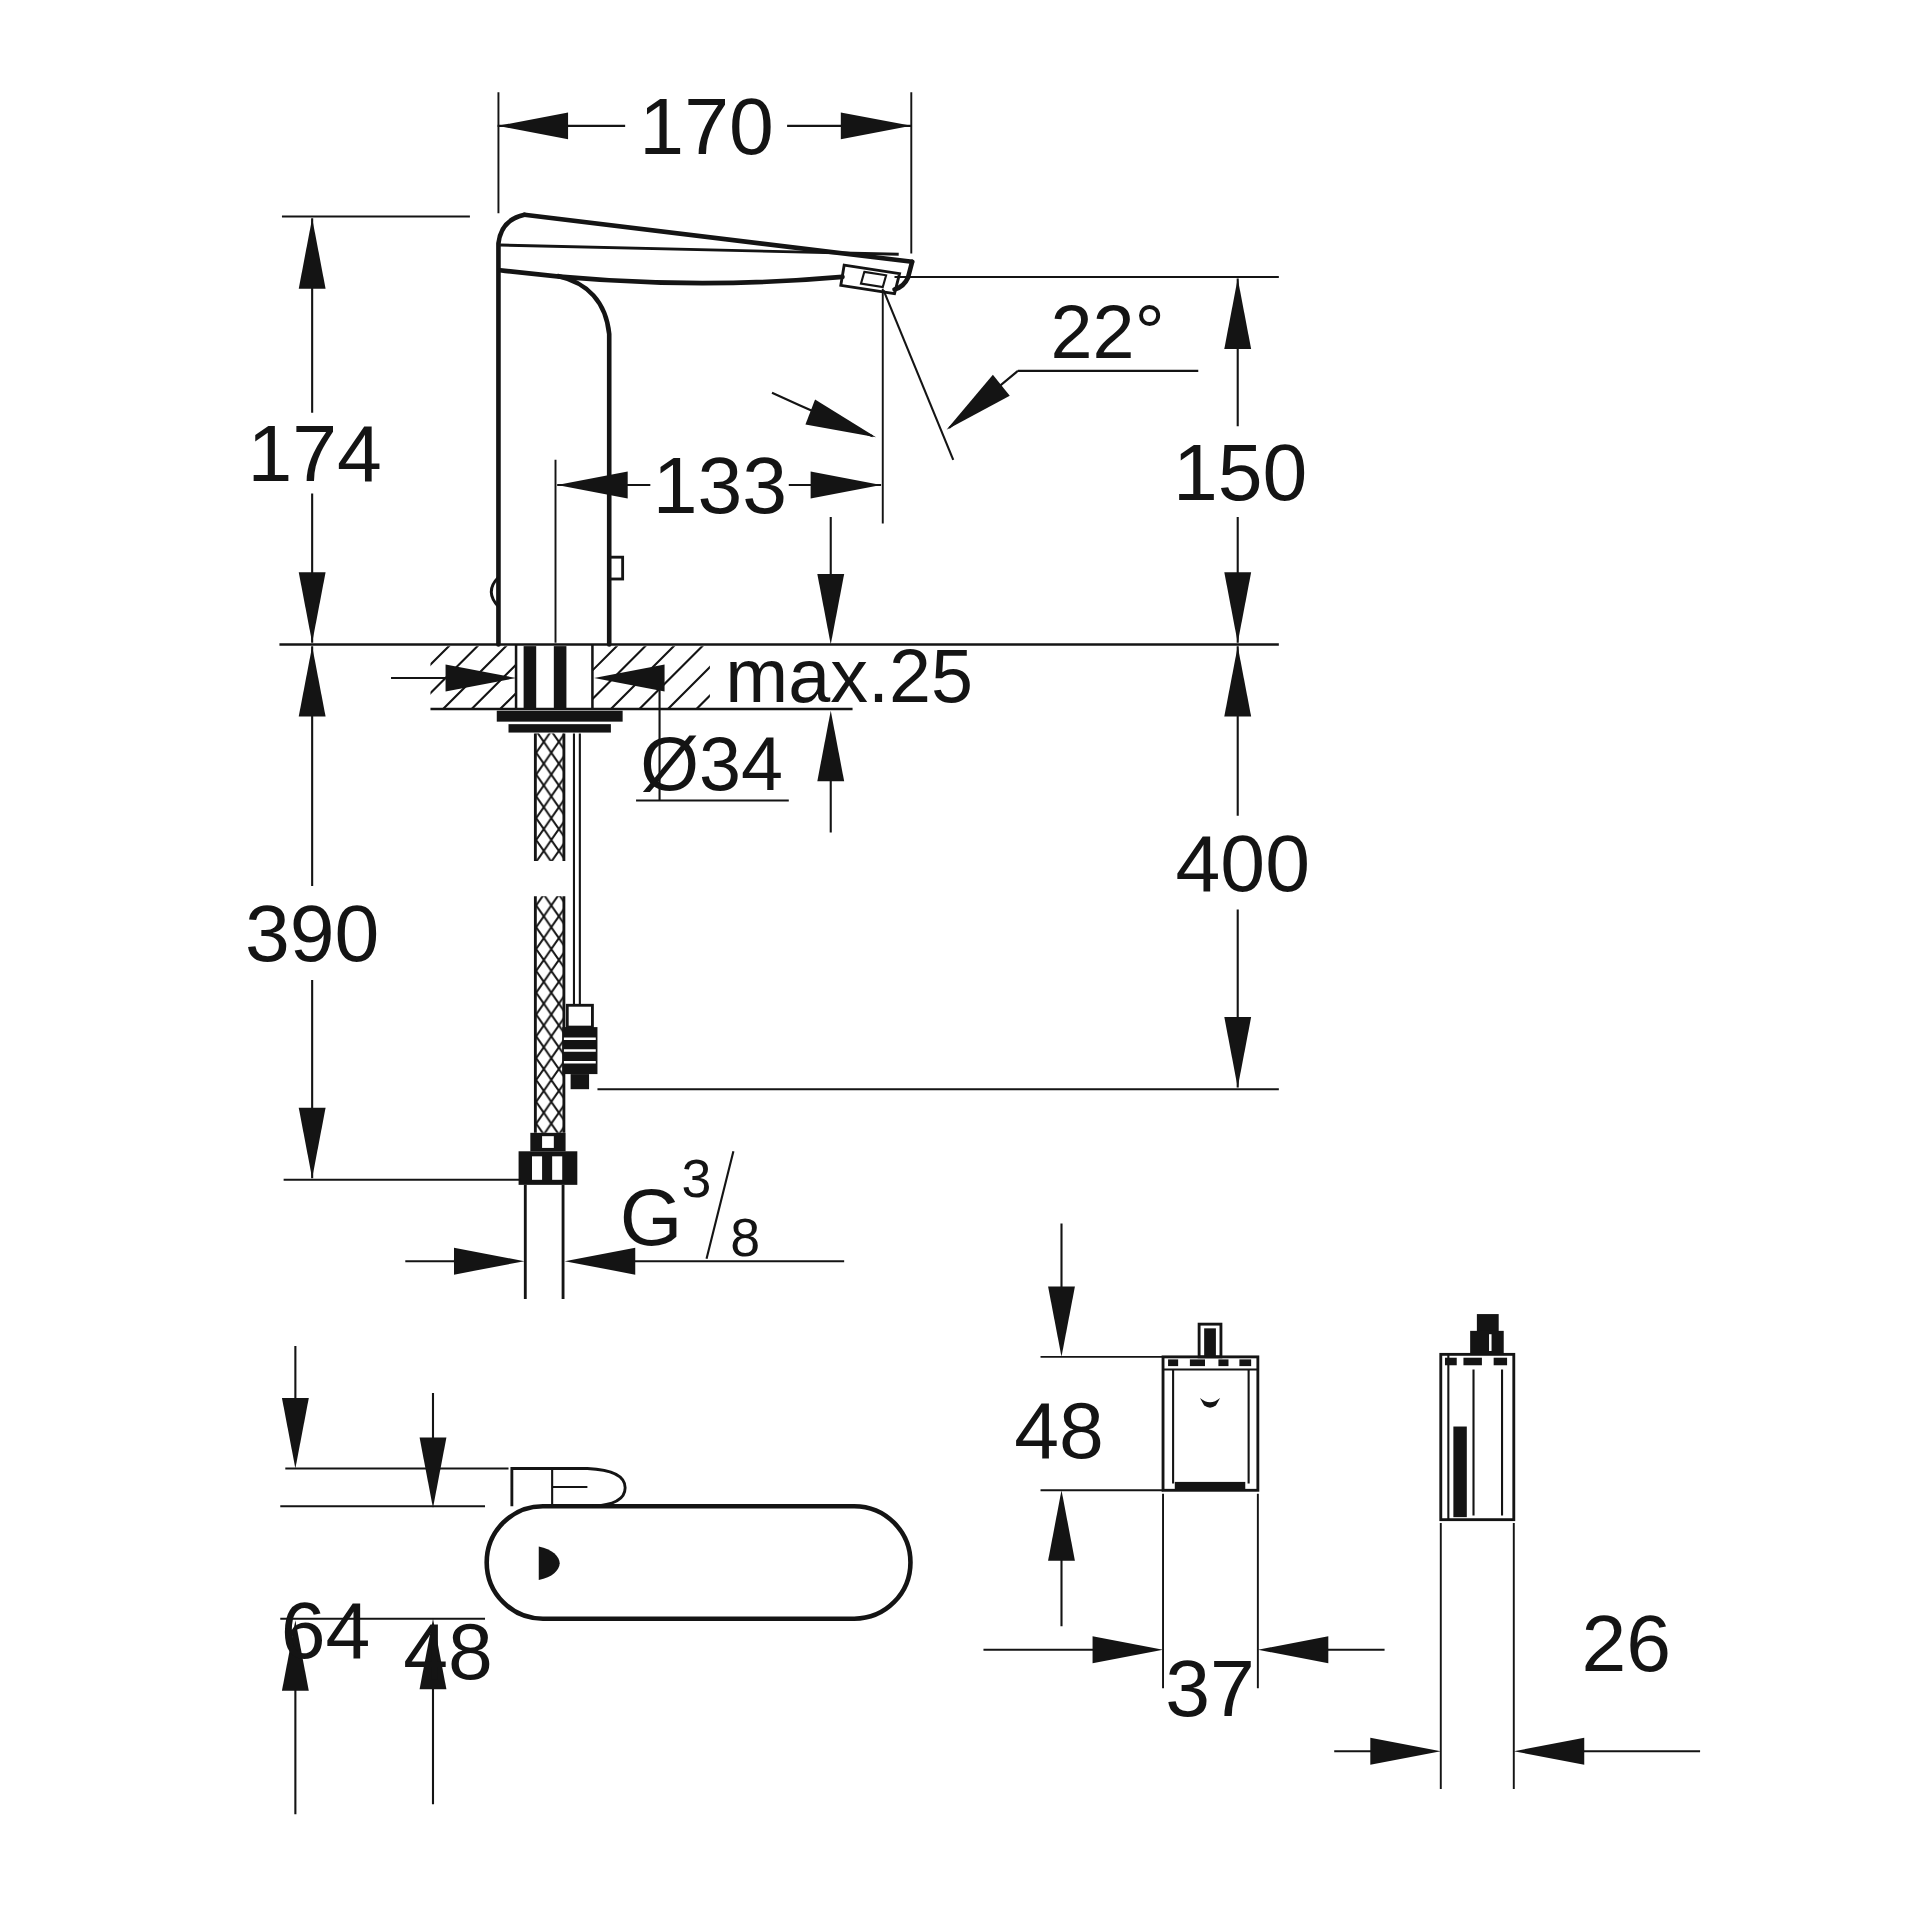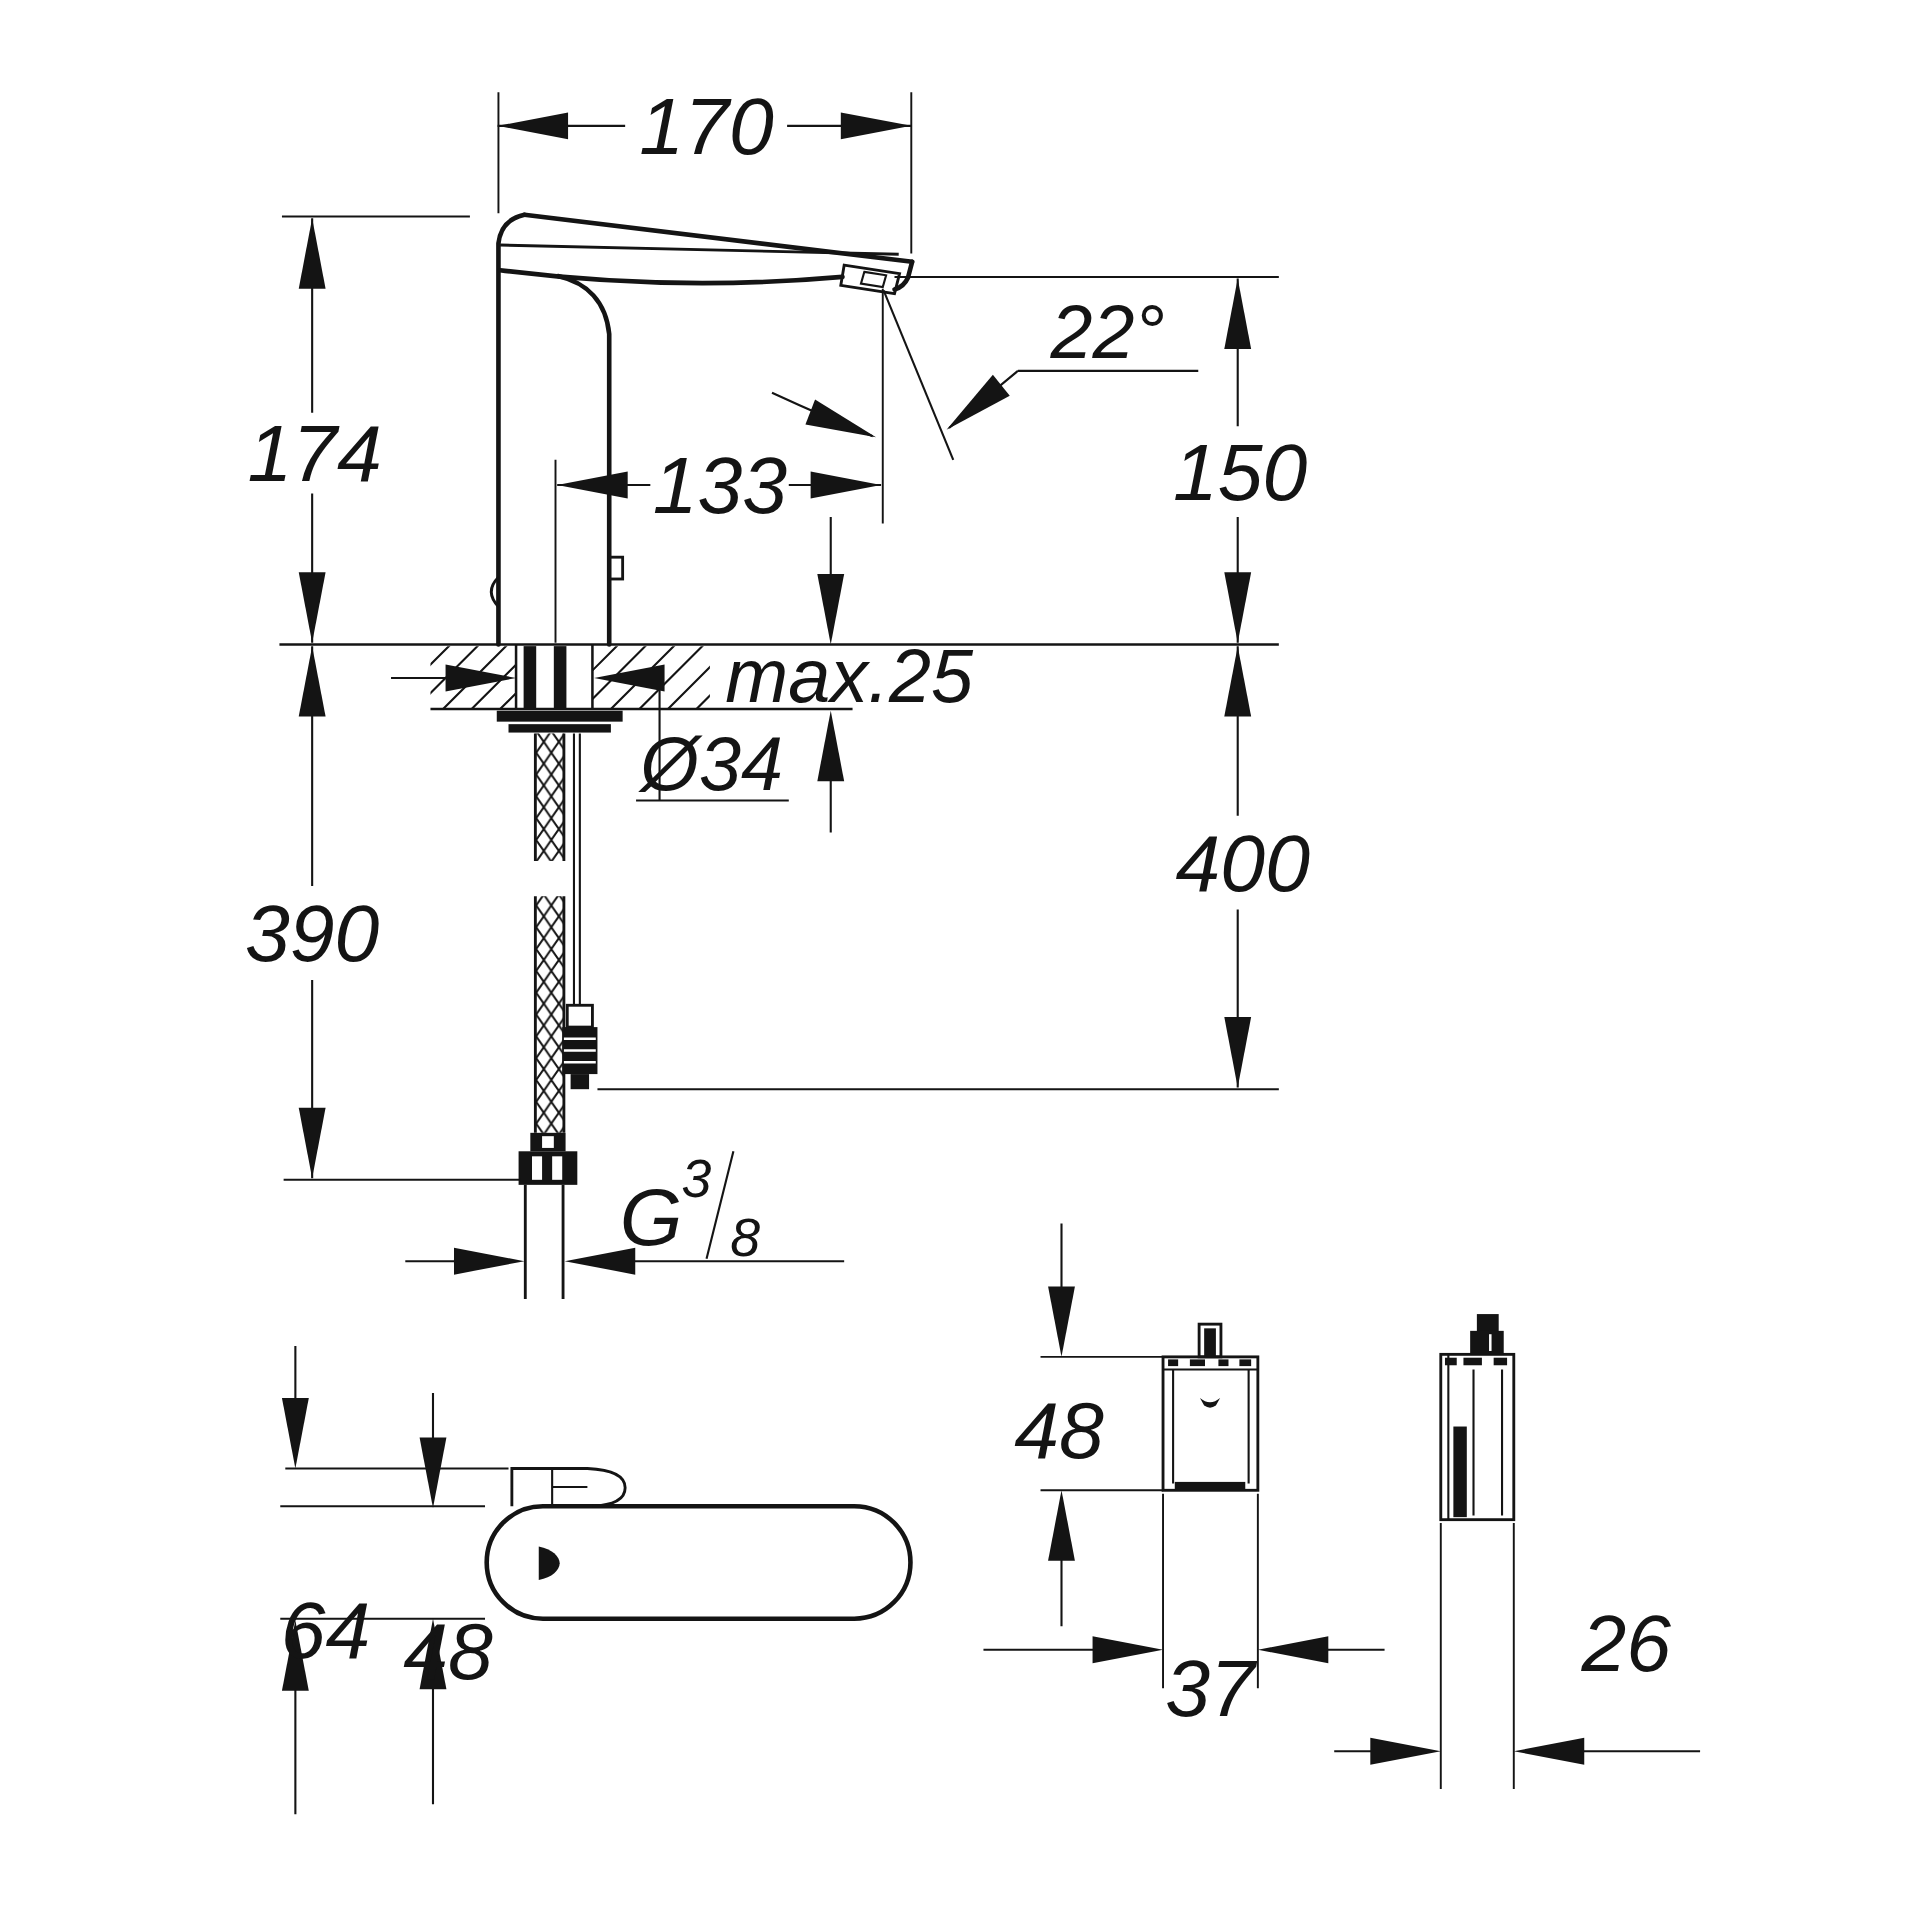--- a/index.html
+++ b/index.html
@@ -1,16 +1,16 @@
 <!DOCTYPE html>
 <html style="font-size:13.4px"><head>
 <meta charset="utf-8">
 <style>
   html,body{margin:0;padding:0;background:#ffffff;}
-  .page{width:1913px;height:1930px;background:#fff;position:relative;overflow:hidden;font-style:italic;}
+  .page{width:1913px;height:1930px;background:#fff;position:relative;overflow:hidden;}
   svg{display:block;}
   text{font-family:"Liberation Sans","DejaVu Sans",sans-serif;fill:#141414;}
   .dim{font-size:96px;}
   .dim-s{font-size:90px;}
   .dim-xs{font-size:64px;}
   .ln{stroke:#141414;stroke-width:2.5;fill:none;}
   .ext{stroke:#141414;stroke-width:2.3;fill:none;}
   .ref{stroke:#141414;stroke-width:3;fill:none;}
   .body{stroke:#141414;stroke-width:5.5;fill:none;stroke-linecap:round;}
   .body2{stroke:#141414;stroke-width:3.4;fill:none;}

